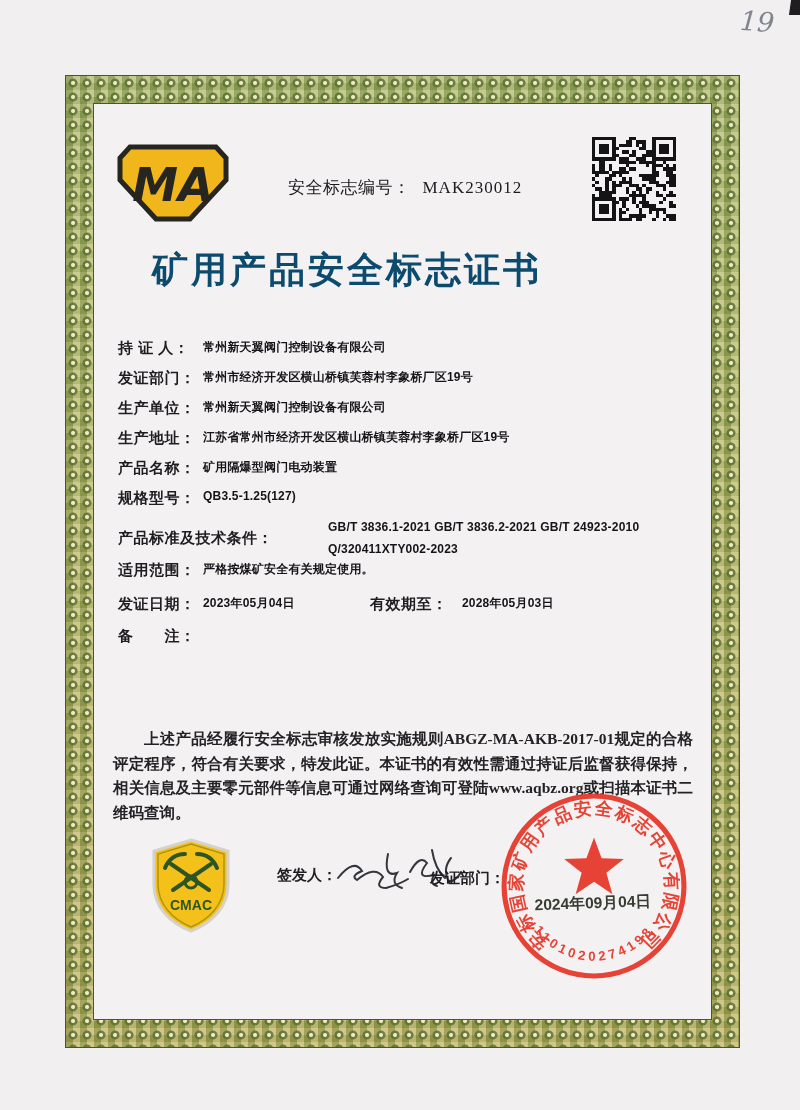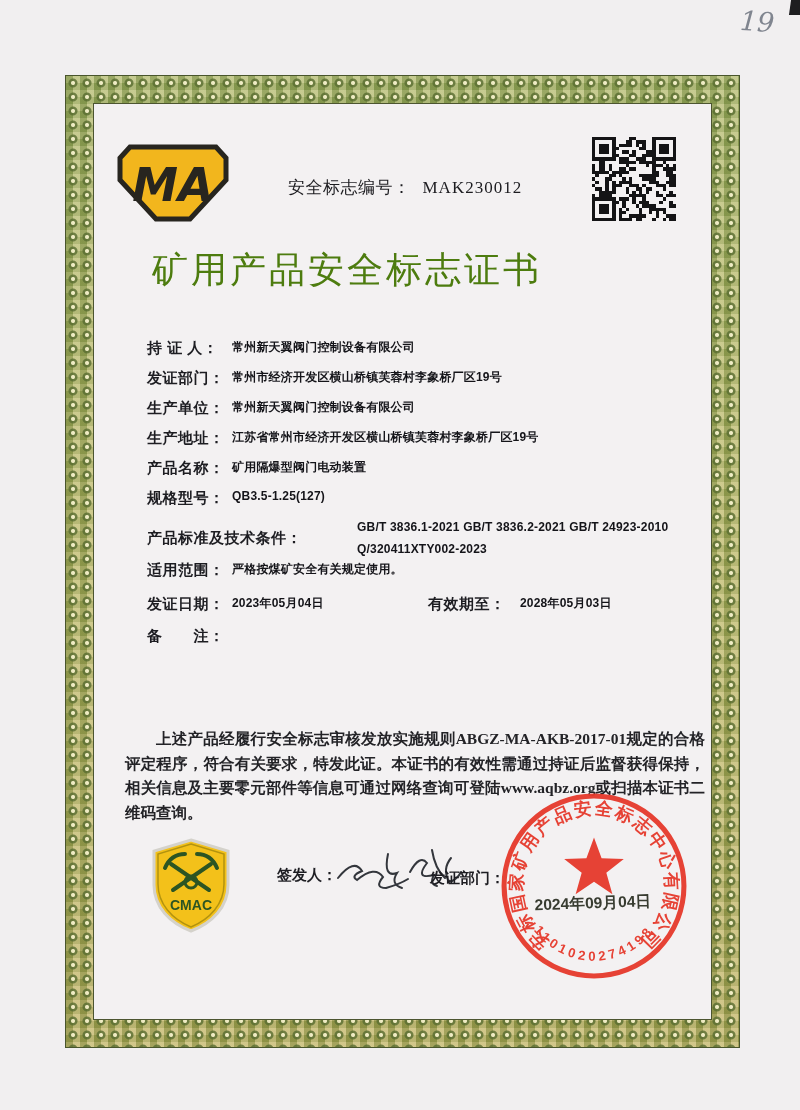--- a/index.html
+++ b/index.html
@@ -16,33 +16,33 @@
     background-size:14px 14px,14px 14px,14px 14px,100% 100%;}
   .frame-inner{position:absolute;inset:27px;background:#f3f1f2;border:1px solid #4c5530;}
   
   .ma-logo{position:absolute;left:117px;top:144px;}
   .certno{position:absolute;left:288px;top:176px;font-family:"Liberation Serif",serif;
           font-size:17px;color:#1c1c20;letter-spacing:.5px;}
   .certno .v{margin-left:12px;letter-spacing:1px;}
   .qr{position:absolute;left:592px;top:137px;width:84px;height:84px;}
   
   .title{position:absolute;left:65px;top:246px;width:564px;text-align:center;
-         font-family:"Liberation Serif",serif;font-weight:400;font-size:36px;
-         letter-spacing:3px;color:#4d7c0f;}
+         font-family:"Liberation Serif",serif;font-weight:700;font-size:36px;
+         letter-spacing:3px;color:#0c4a6e;}
   
   .frow{position:absolute;left:118px;display:flex;align-items:flex-start;}
-  .lab{font-weight:700;font-size:15px;color:#1d1d22;letter-spacing:.5px;flex:none;width:85px;margin-left:29px;}
+  .lab{font-weight:700;font-size:15px;color:#1d1d22;letter-spacing:.5px;flex:none;width:85px;}
   .val{font-weight:700;font-size:12px;color:#141419;letter-spacing:.2px;}
   .std-lab{width:172px;margin-top:13px;}
   .std-val{width:402px;line-height:22px;margin-left:38px;}
   .dates .v1{width:167px;flex:none;}
   .dates .lab2{width:92px;flex:none;}
   .notice{position:absolute;left:113px;top:727px;width:580px;font-size:15.5px;line-height:24.5px;
           font-weight:700;color:#232327;text-indent:2em;text-align:justify;
-          font-family:"Liberation Serif",serif;margin-left:12px;}
+          font-family:"Liberation Serif",serif;}
   
   .cmac{position:absolute;left:149px;top:838px;}
   .signer{position:absolute;left:277px;top:866px;font-weight:700;font-size:15px;color:#1d1d22;text-align:center;}
   .sig{position:absolute;left:330px;top:840px;}
   .dept{position:absolute;left:430px;top:869px;font-weight:700;font-size:15px;color:#1d1d22;}
   .stamp{position:absolute;left:498px;top:790px;opacity:.95;}
   
   .handnum{position:absolute;left:740px;top:6px;font-family:"DejaVu Serif",serif;font-style:italic;
            font-size:27px;color:#80858f;transform:rotate(4deg);}
   .scan-corner{position:absolute;right:0;top:0;width:14px;height:15px;background:#1e1e20;

